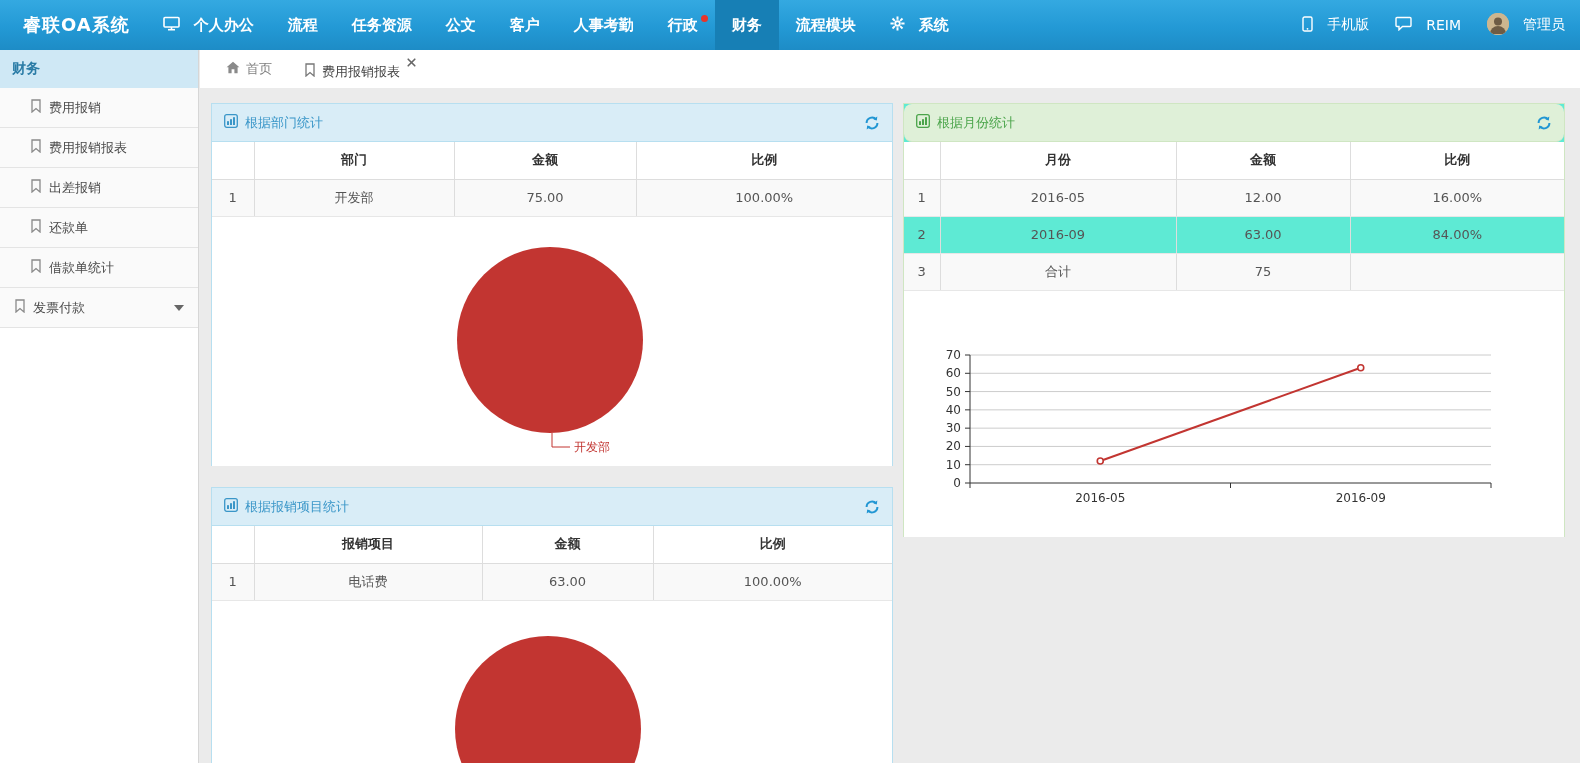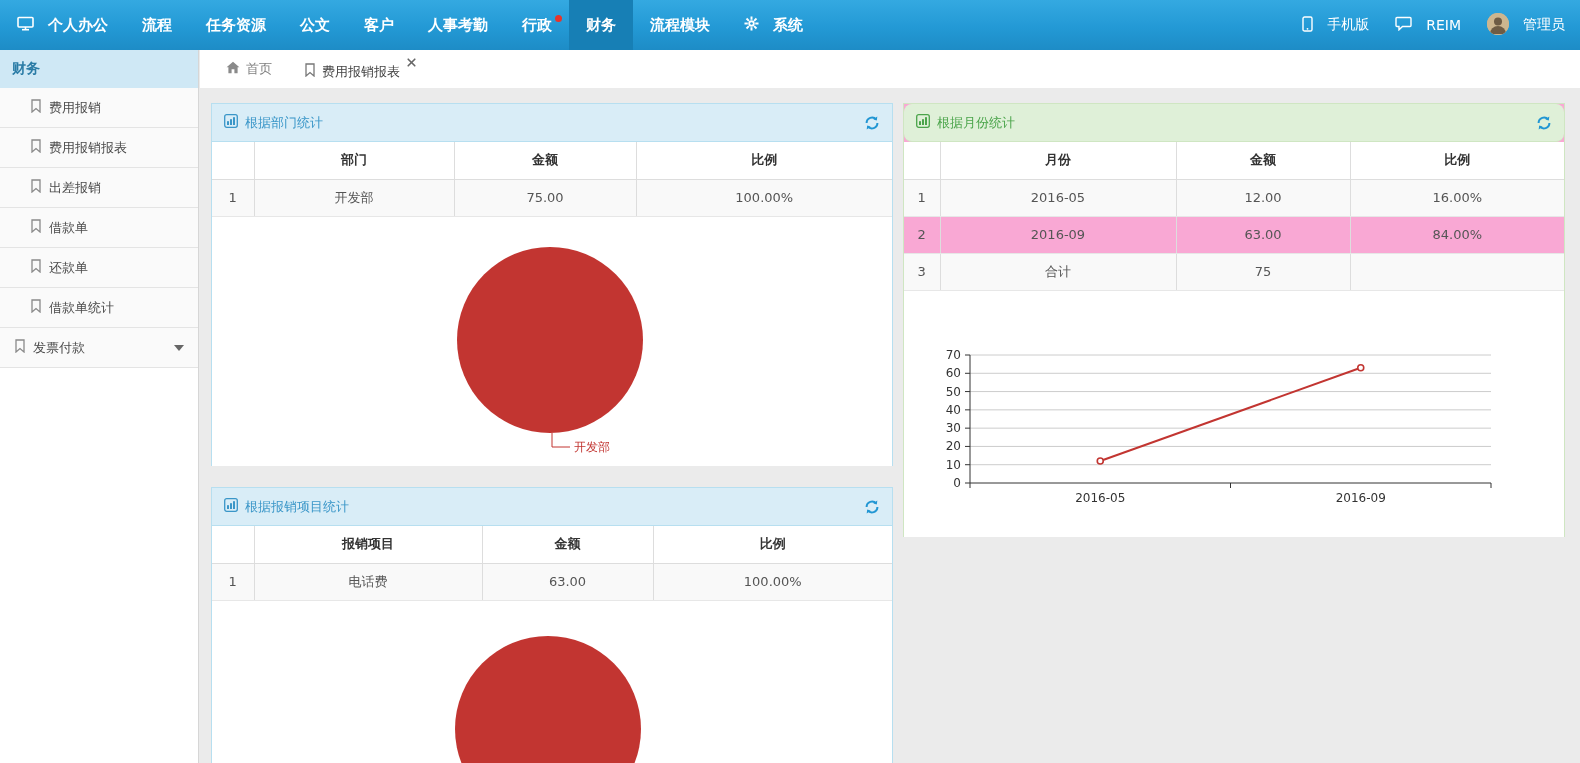--- a/index.html
+++ b/index.html
@@ -43,21 +43,21 @@
   .tabbar { position:absolute; left:200px; top:50px; right:0; height:38px;
             background:#ffffff; display:flex; align-items:flex-end; padding-left:10px; z-index:10; }
   .tab { display:flex; align-items:center; gap:6px; height:38px; padding:0 16px;
          font-size:13px; color:#808080; cursor:pointer; }
   .tab.active { position:relative; height:33px; background:#fff; color:#444; padding:0 20px 0 16px; }
   .tab-close { position:absolute; top:3px; right:4px; display:inline-flex; cursor:pointer; }
 
   
   .content { position:absolute; left:200px; top:88px; right:0; bottom:0;
              background:#ebebeb; overflow:hidden; }
-  .panel { position:absolute; background:#f9a8d4; border:1px solid; }
+  .panel { position:absolute; background:#5eead4; border:1px solid; }
   .panel.info    { border-color:#b7dff0; }
   .panel.success { border-color:#cfe6c2; }
   .panel-header { height:38px; display:flex; align-items:center; gap:7px;
                   padding:0 12px; font-size:13px; }
   .panel.info    .panel-header { background:#d9edf7; color:#3a96c8; border-bottom:1px solid #b7dff0; }
   .panel.success .panel-header { background:#dff0d8; color:#4aa44a; border-bottom:1px solid #cfe6c2;border-radius:8px; }
   .refresh-btn { margin-left:auto; display:inline-flex; cursor:pointer; }
 
   table.stat { width:100%; border-collapse:collapse; table-layout:fixed; font-size:13px; }
   table.stat th { height:37px; font-weight:bold; color:#333; text-align:center;
@@ -67,20 +67,24 @@
   table.stat tbody tr:nth-child(odd) { background:#f9f9f9; }
 
   .chart-area { position:relative; width:100%; overflow:hidden; background:#fff; }
   .chart-area svg { display:block; }
   svg text { font-family:"DejaVu Sans","Liberation Sans",sans-serif; }
 </style>
 </head>
 <body>
 
 <header class="navbar">
+  <div class="brand">
+    <span class="ibtn"></span>
+    <span>睿联OA系统</span>
+  </div>
   <nav class="nav-items" id="nav-items">
       <div class="nav-item">
         <span class="ibtn"><svg width="17" height="15" viewBox="0 0 17 15">
             <rect x="1" y="1.5" width="15" height="9.5" rx="1" fill="none" stroke="#fff" stroke-width="1.6"></rect>
             <line x1="8.5" y1="11" x2="8.5" y2="13.4" stroke="#fff" stroke-width="1.6"></line>
             <line x1="5" y1="13.7" x2="12" y2="13.7" stroke="#fff" stroke-width="1.6"></line>
           </svg></span>
         <span>个人办公</span>
       </div>
       <div class="nav-item">
@@ -172,26 +176,20 @@
         <span class="ibtn"><svg width="12" height="14" viewBox="0 0 12 14">
             <path d="M2 1 h8 v12 l-4 -3.4 L2 13 z" fill="none" stroke="#8a8a8a" stroke-width="1.3"></path>
           </svg></span>
         <span>费用报销报表</span>
       </div>
       <div class="side-item child">
         <span class="ibtn"><svg width="12" height="14" viewBox="0 0 12 14">
             <path d="M2 1 h8 v12 l-4 -3.4 L2 13 z" fill="none" stroke="#8a8a8a" stroke-width="1.3"></path>
           </svg></span>
         <span>出差报销</span>
-      </div>
-      <div class="side-item child">
-        <span class="ibtn"><svg width="12" height="14" viewBox="0 0 12 14">
-            <path d="M2 1 h8 v12 l-4 -3.4 L2 13 z" fill="none" stroke="#8a8a8a" stroke-width="1.3"></path>
-          </svg></span>
-        <span>借款单</span>
       </div>
       <div class="side-item child">
         <span class="ibtn"><svg width="12" height="14" viewBox="0 0 12 14">
             <path d="M2 1 h8 v12 l-4 -3.4 L2 13 z" fill="none" stroke="#8a8a8a" stroke-width="1.3"></path>
           </svg></span>
         <span>还款单</span>
       </div>
       <div class="side-item child">
         <span class="ibtn"><svg width="12" height="14" viewBox="0 0 12 14">
             <path d="M2 1 h8 v12 l-4 -3.4 L2 13 z" fill="none" stroke="#8a8a8a" stroke-width="1.3"></path>

